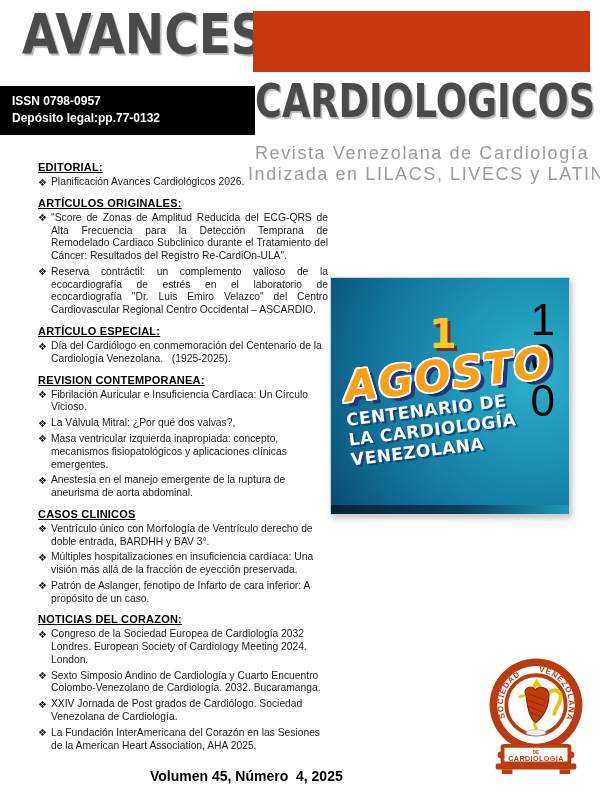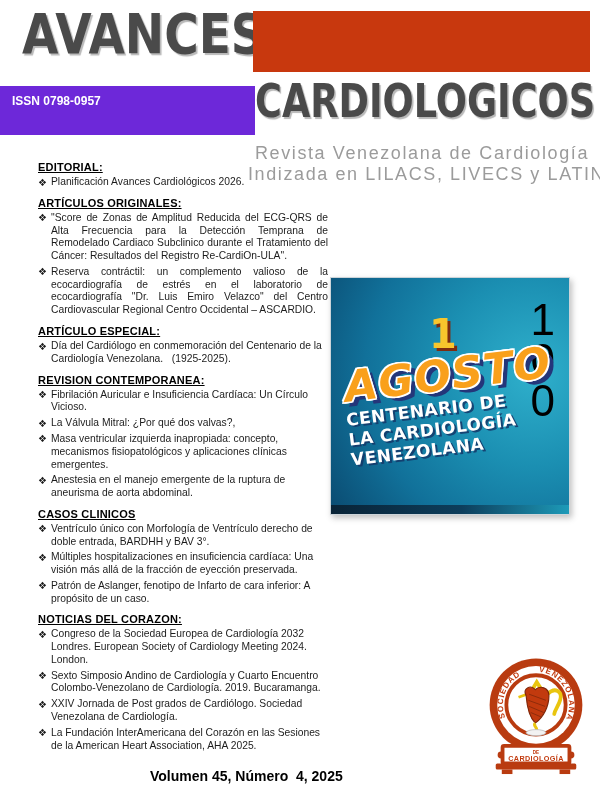--- a/index.html
+++ b/index.html
@@ -5,21 +5,21 @@
   html,body{margin:0;padding:0;background:#ffffff;}
   #page{position:relative;width:600px;height:800px;background:#ffffff;overflow:hidden;
         font-family:"Liberation Sans","DejaVu Sans",sans-serif;}
 
   
   .title1{position:absolute;left:22px;top:6px;font-family:"DejaVu Sans",sans-serif;
           font-size:56px;font-weight:bold;color:#4a4a4a;line-height:1;
           transform:scaleX(0.84);transform-origin:left top;white-space:nowrap;
           text-shadow:2px 2px 1px rgba(0,0,0,0.28);}
   .redblock-top{position:absolute;left:253px;top:11px;width:337px;height:61px;background:#c8380e;}
-  .redblock-left{position:absolute;left:0;top:86px;width:255px;height:49px;background:#6d28d9;
+  .redblock-left{position:absolute;left:0;top:86px;width:255px;height:49px;background:#000000;
           color:#ffffff;font-size:12px;font-weight:bold;line-height:1.4;padding:7px 0 0 12px;
           box-sizing:border-box;}
   .title2{position:absolute;left:255px;top:70px;font-family:"DejaVu Sans",sans-serif;
           font-size:47px;font-weight:bold;color:#4a4a4a;line-height:1.3;
           transform:scaleX(0.78);transform-origin:left top;white-space:nowrap;
           text-shadow:2px 2px 1px rgba(0,0,0,0.28);}
   .subtitle{position:absolute;left:248px;top:143px;width:348px;text-align:center;
           color:#9b9b9b;font-size:18px;letter-spacing:1.6px;line-height:1.18;white-space:nowrap;}
 
   
@@ -61,20 +61,21 @@
 </style>
 </head>
 <body>
 
 <div id="page">
 
   <div class="title1">AVANCES</div>
   <div class="redblock-top"></div>
   <div class="redblock-left">
     <div>ISSN 0798-0957</div>
+    <div>Depósito legal:pp.77-0132</div>
   </div>
   <div class="title2">CARDIOLOGICOS</div>
   <div class="subtitle">
     <div>Revista Venezolana de Cardiología</div>
     <div>Indizada en LILACS, LIVECS y LATINDEX</div>
   </div>
 
   <div class="toc">
       <div class="toc-section">
         <div class="toc-header">EDITORIAL:</div>
@@ -136,21 +137,21 @@
         </div>
       </div>
       <div class="toc-section">
         <div class="toc-header">NOTICIAS DEL CORAZON:</div>
         <div class="toc-item">
           <span class="bullet">❖</span>
           <span class="itext">Congreso de la Sociedad Europea de Cardiología 2032 Londres. European Society of Cardiology Meeting 2024. London.</span>
         </div>
         <div class="toc-item">
           <span class="bullet">❖</span>
-          <span class="itext">Sexto Simposio Andino de Cardiología y Cuarto Encuentro Colombo-Venezolano de Cardiología. 2019. Bucaramanga.</span>
+          <span class="itext">Sexto Simposio Andino de Cardiología y Cuarto Encuentro Colombo-Venezolano de Cardiología. 2032. Bucaramanga.</span>
         </div>
         <div class="toc-item">
           <span class="bullet">❖</span>
           <span class="itext">XXIV Jornada de Post grados de Cardiólogo. Sociedad Venezolana de Cardiología.</span>
         </div>
         <div class="toc-item">
           <span class="bullet">❖</span>
           <span class="itext">La Fundación InterAmericana del Corazón en las Sesiones de la American Heart Association, AHA 2025.</span>
         </div>
       </div>

